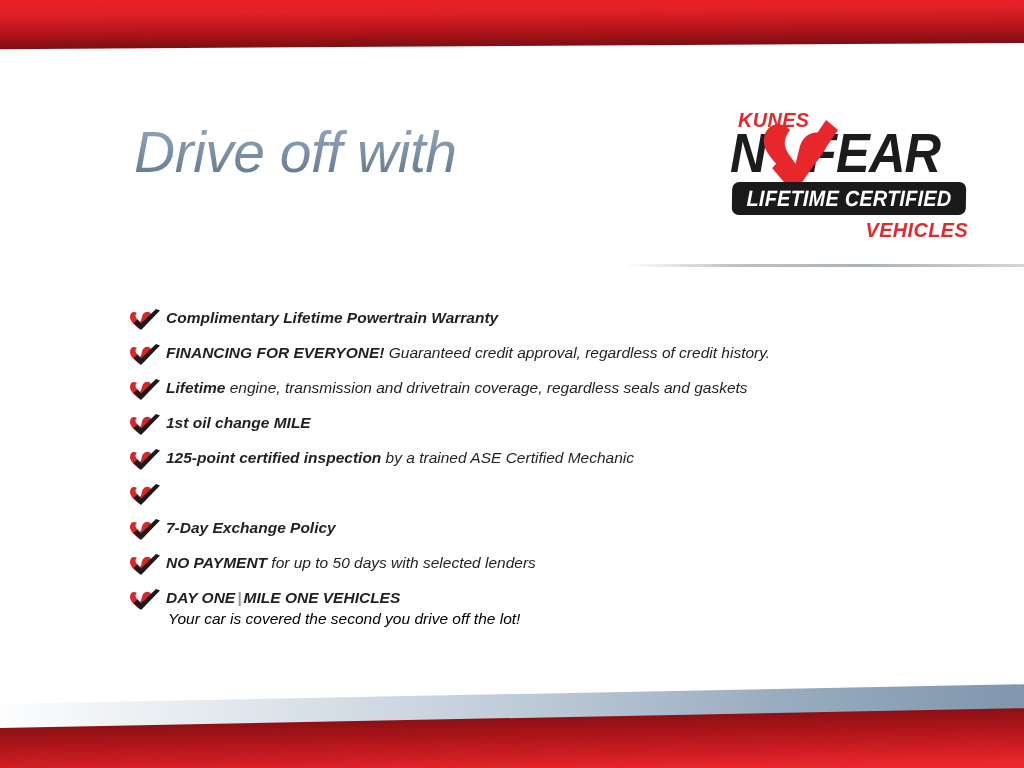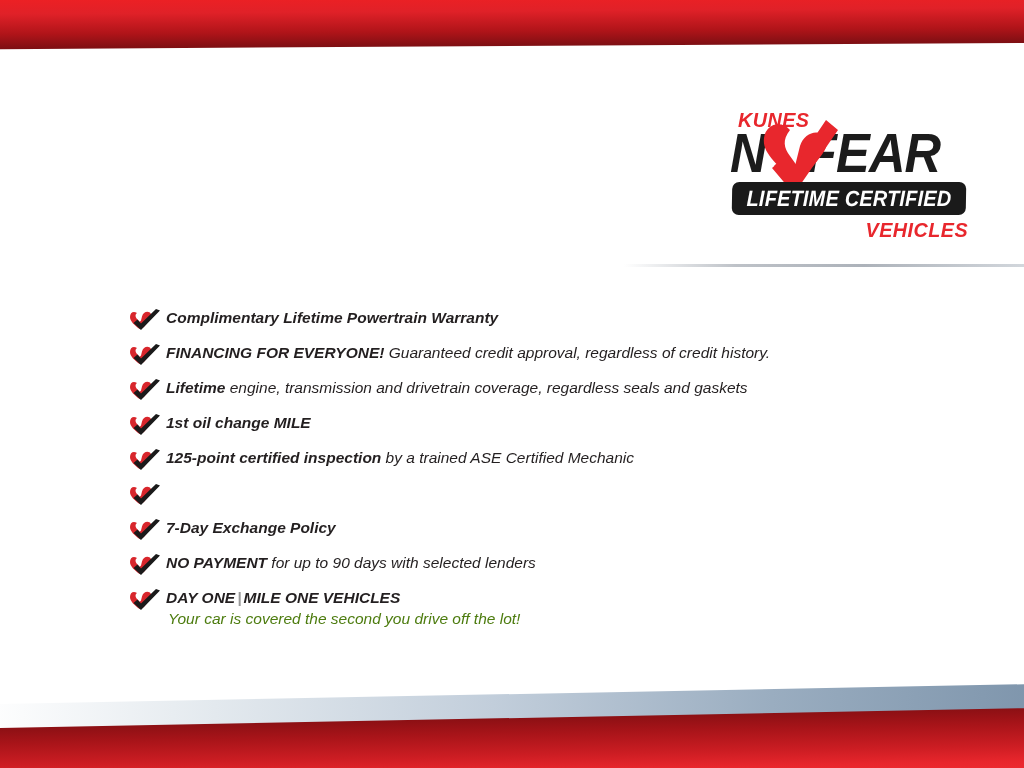--- a/index.html
+++ b/index.html
@@ -220,36 +220,37 @@
     font-weight: 700;
   }
   .bullet-text .pipe {
     color: #9a9a9a;
     font-weight: 700;
     padding: 0 2px;
   }
   .bullet-sub {
     font-size: 15.5px;
     font-style: italic;
-    color: #4d7c0f;
+    color: #000000;
     line-height: 1.3;
     margin-top: 2px;
     margin-left: 2px;
     white-space: nowrap;
   }
 </style>
 </head>
 <body>
 
 <div class="banner-top">
   <div class="red-band"></div>
   <div class="slate-band"></div>
 </div>
 
 <div class="headline">
+  <div class="headline-line1">Drive off with</div>
   <div class="headline-line2">Peace of Mind</div>
 </div>
 
 <div class="divider"></div>
 
 <div class="logo">
   <div class="logo-kunes">KUNES</div>
 
   <div class="logo-nofear">
     <span>N</span><span class="gap"></span><span>FEAR</span>
@@ -331,21 +332,21 @@
     </svg>
     <div class="bullet-text"><span class="lead">7-Day Exchange Policy</span><span></span></div>
   </div>
 
   <div class="bullet">
     <svg class="bullet-mark" viewBox="0 0 30 21">
       <path d="M7 4 C3.5 1.5, 0 3.5, 0 8 C0 12.5, 5 16.5, 9.5 20 L13 16.5 L8 11 C5.5 8.5, 4.5 6, 7 4 Z" fill="#d8262c"></path>
       <path d="M12 7.5 C13 2.5, 19 1, 21 5 C22.5 8, 19.5 11.5, 13.5 18.5 L9 13.5 L11 11.5 Z" fill="#d8262c"></path>
       <path d="M7.5 10.5 L3.5 14 L11 21 L30 1.5 L26 0 L11 14.5 Z" fill="#1a1a1a"></path>
     </svg>
-    <div class="bullet-text"><span class="lead">NO PAYMENT</span><span> for up to 90 days with selected lenders</span></div>
+    <div class="bullet-text"><span class="lead">NO PAYMENT</span><span> for up to 50 days with selected lenders</span></div>
   </div>
 
   <div class="bullet">
     <svg class="bullet-mark" viewBox="0 0 30 21">
       <path d="M7 4 C3.5 1.5, 0 3.5, 0 8 C0 12.5, 5 16.5, 9.5 20 L13 16.5 L8 11 C5.5 8.5, 4.5 6, 7 4 Z" fill="#d8262c"></path>
       <path d="M12 7.5 C13 2.5, 19 1, 21 5 C22.5 8, 19.5 11.5, 13.5 18.5 L9 13.5 L11 11.5 Z" fill="#d8262c"></path>
       <path d="M7.5 10.5 L3.5 14 L11 21 L30 1.5 L26 0 L11 14.5 Z" fill="#1a1a1a"></path>
     </svg>
     <div class="bullet-text"><span class="lead">DAY ONE</span><span class="pipe">|</span><span class="lead">MILE ONE VEHICLES</span></div>
     <div class="bullet-sub">Your car is covered the second you drive off the lot!</div>

